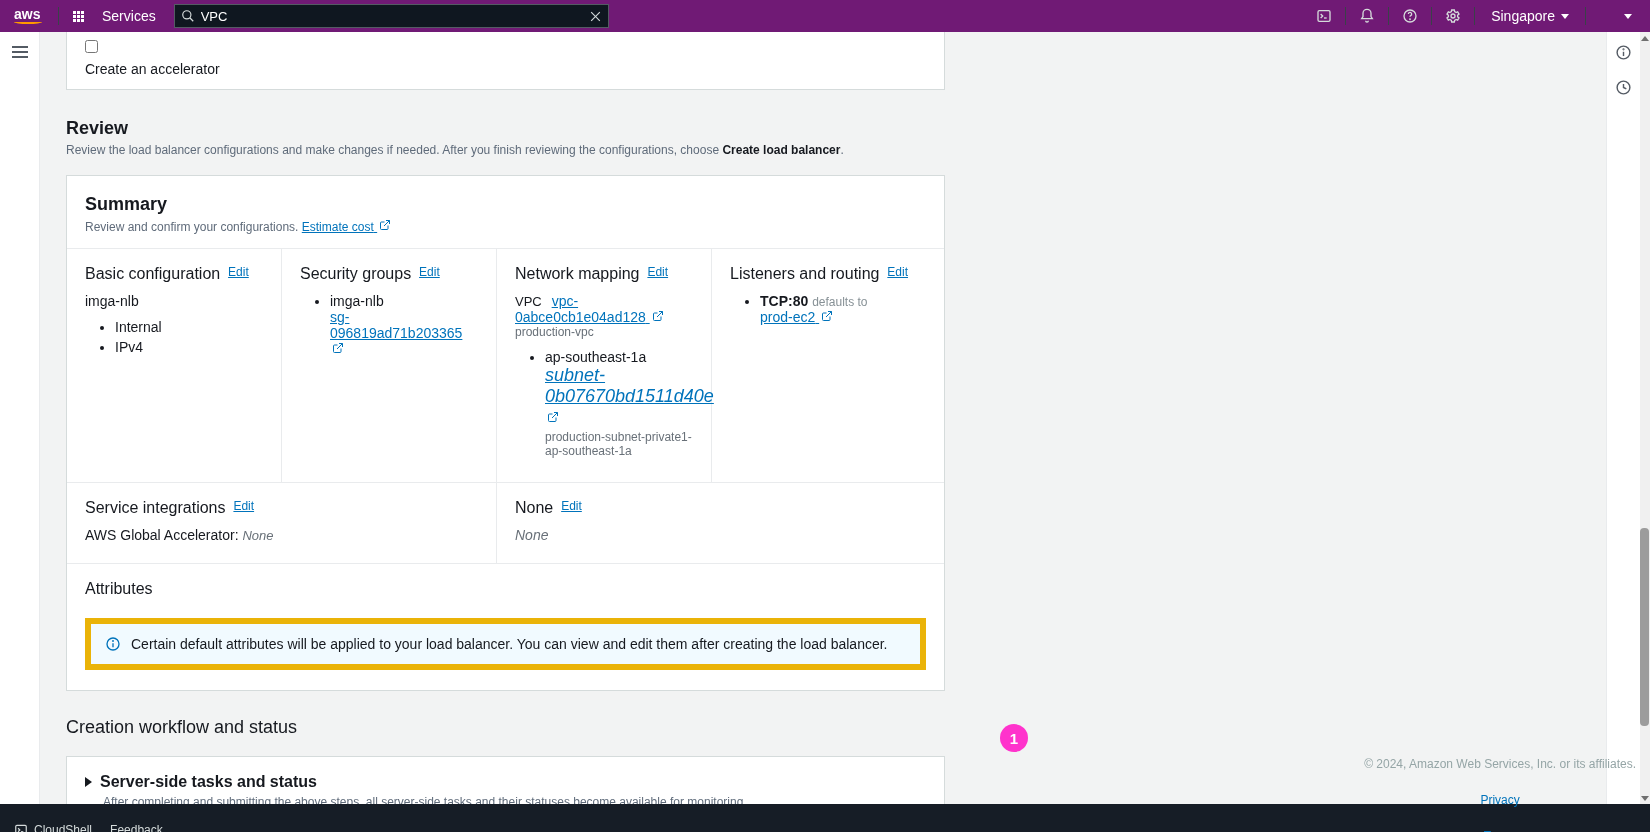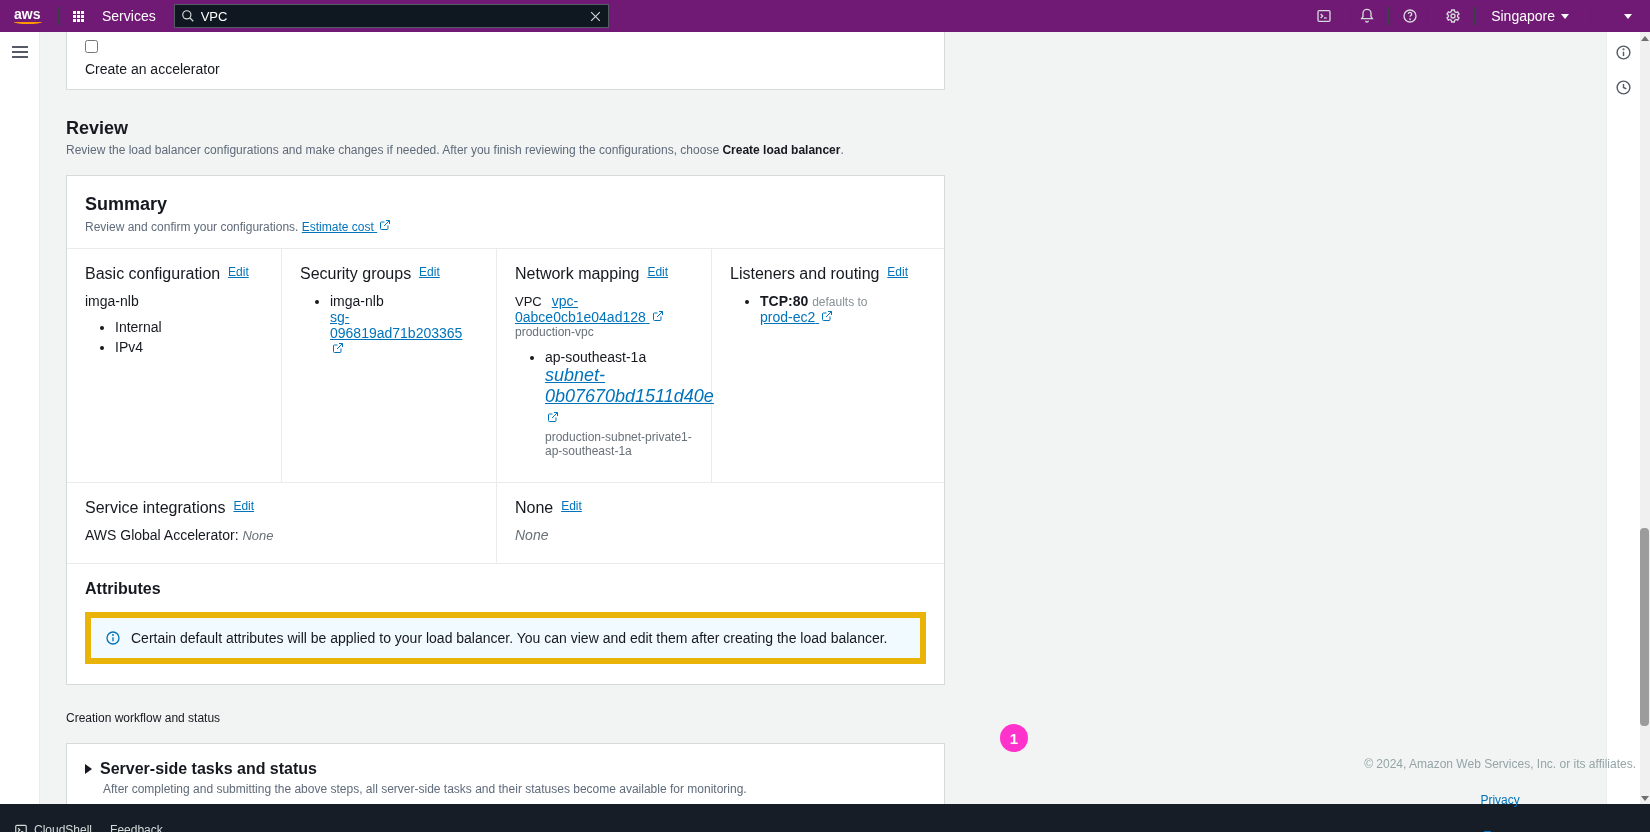--- a/index.html
+++ b/index.html
@@ -66,25 +66,25 @@
 .cell .val{margin-top:10px; font-size:14px;}
 .cell ul{margin:10px 0 0 30px; font-size:14px;}
 .cell ul li{margin-bottom:4px;}
 .small-grey{font-size:12px; color:#687078;}
 .grid2{display:grid; grid-template-columns:430px 1fr; border-top:1px solid #e9ebed;}
 .grid2 .cell{border-right:1px solid #e9ebed;}
 .grid2 .cell:last-child{border-right:none;}
 .italic{font-style:italic; color:#687078; font-size:13px;}
 
 .attr-section{border-top:1px solid #e9ebed; padding:16px 18px 20px 18px;}
-.attr-section h4{font-size:16px; font-weight:700; margin-bottom:14px;}
+.attr-section h4{font-size:16px; font-weight:400; margin-bottom:20px;}
 .info-box{border:6px solid #eab308; background:#f1faff; padding:12px 14px; display:flex; gap:10px; align-items:flex-start; font-size:14px;}
 .info-icon{flex-shrink:0;}
 
-.workflow-h{margin-top:26px; width:879px; font-size:12px; font-weight:400;}
+.workflow-h{margin-top:26px; width:879px; font-size:18px; font-weight:400;}
 .expand-panel{margin-top:18px; padding:16px 18px;}
 .expand-head{display:flex; align-items:center; gap:8px; cursor:pointer;}
 .expand-head h4{font-size:16px; font-weight:700;}
 .expand-desc{font-size:12px; color:#5f6b7a; margin-top:4px; margin-left:18px;}
 .triangle-right{width:0;height:0;border-top:5px solid transparent;border-bottom:5px solid transparent;border-left:7px solid #16191f;}
 
 .btn-row{width:879px; display:flex; justify-content:flex-end; gap:12px; margin-top:22px; align-items:center; position:relative;}
 .btn-cancel{background:transparent; border:none; color:#545b64; font-weight:700; padding:8px 16px; cursor:pointer; font-size:14px;}
 .btn-primary{background:#ff9900; border:1px solid #ff9900; color:#16191f; font-weight:700; padding:8px 20px; cursor:pointer; font-size:14px;}
 .primary-highlight{border:3px solid #ff00c8; padding:2px; display:inline-block;}

